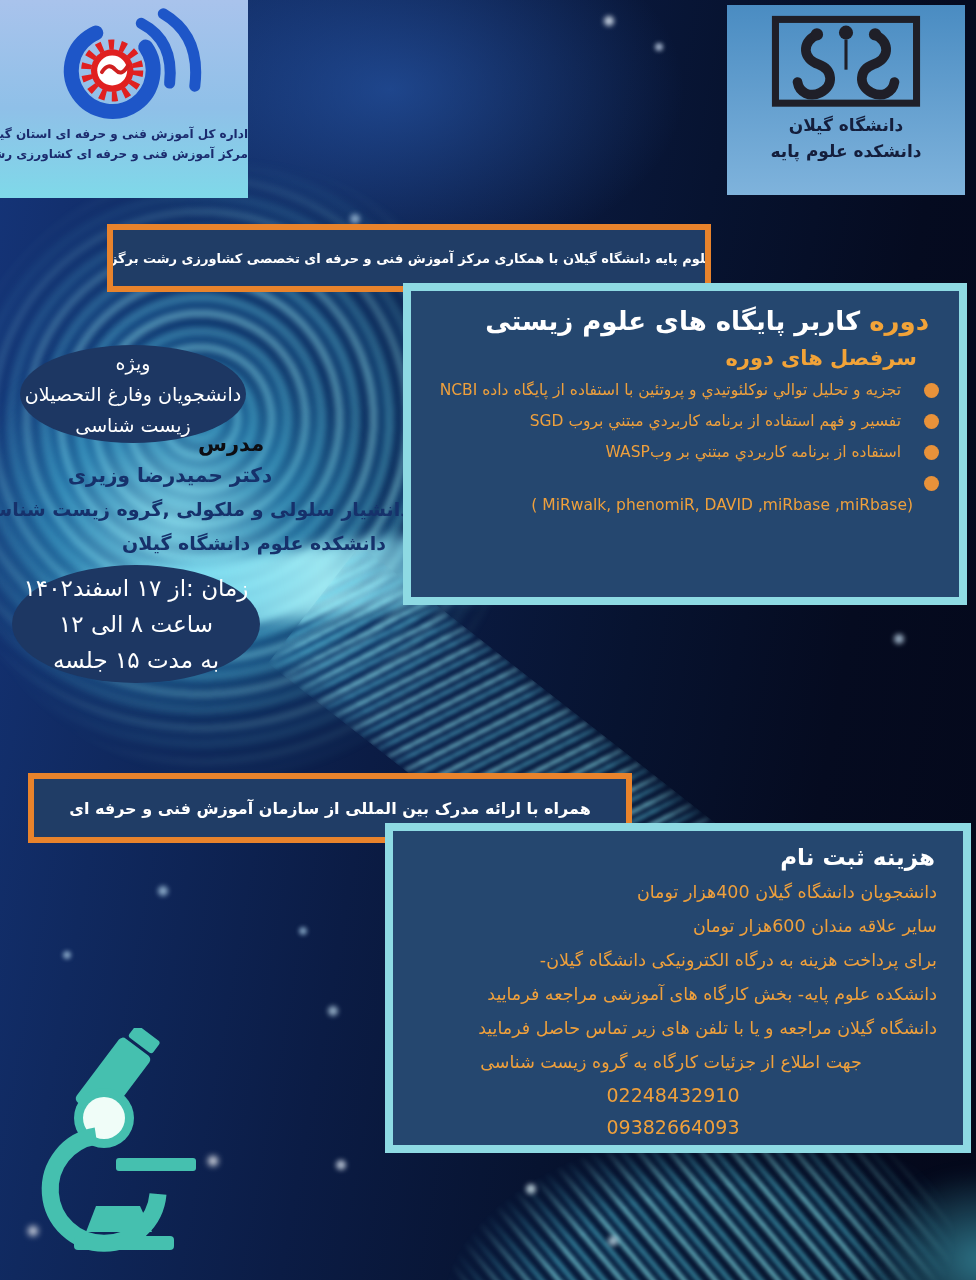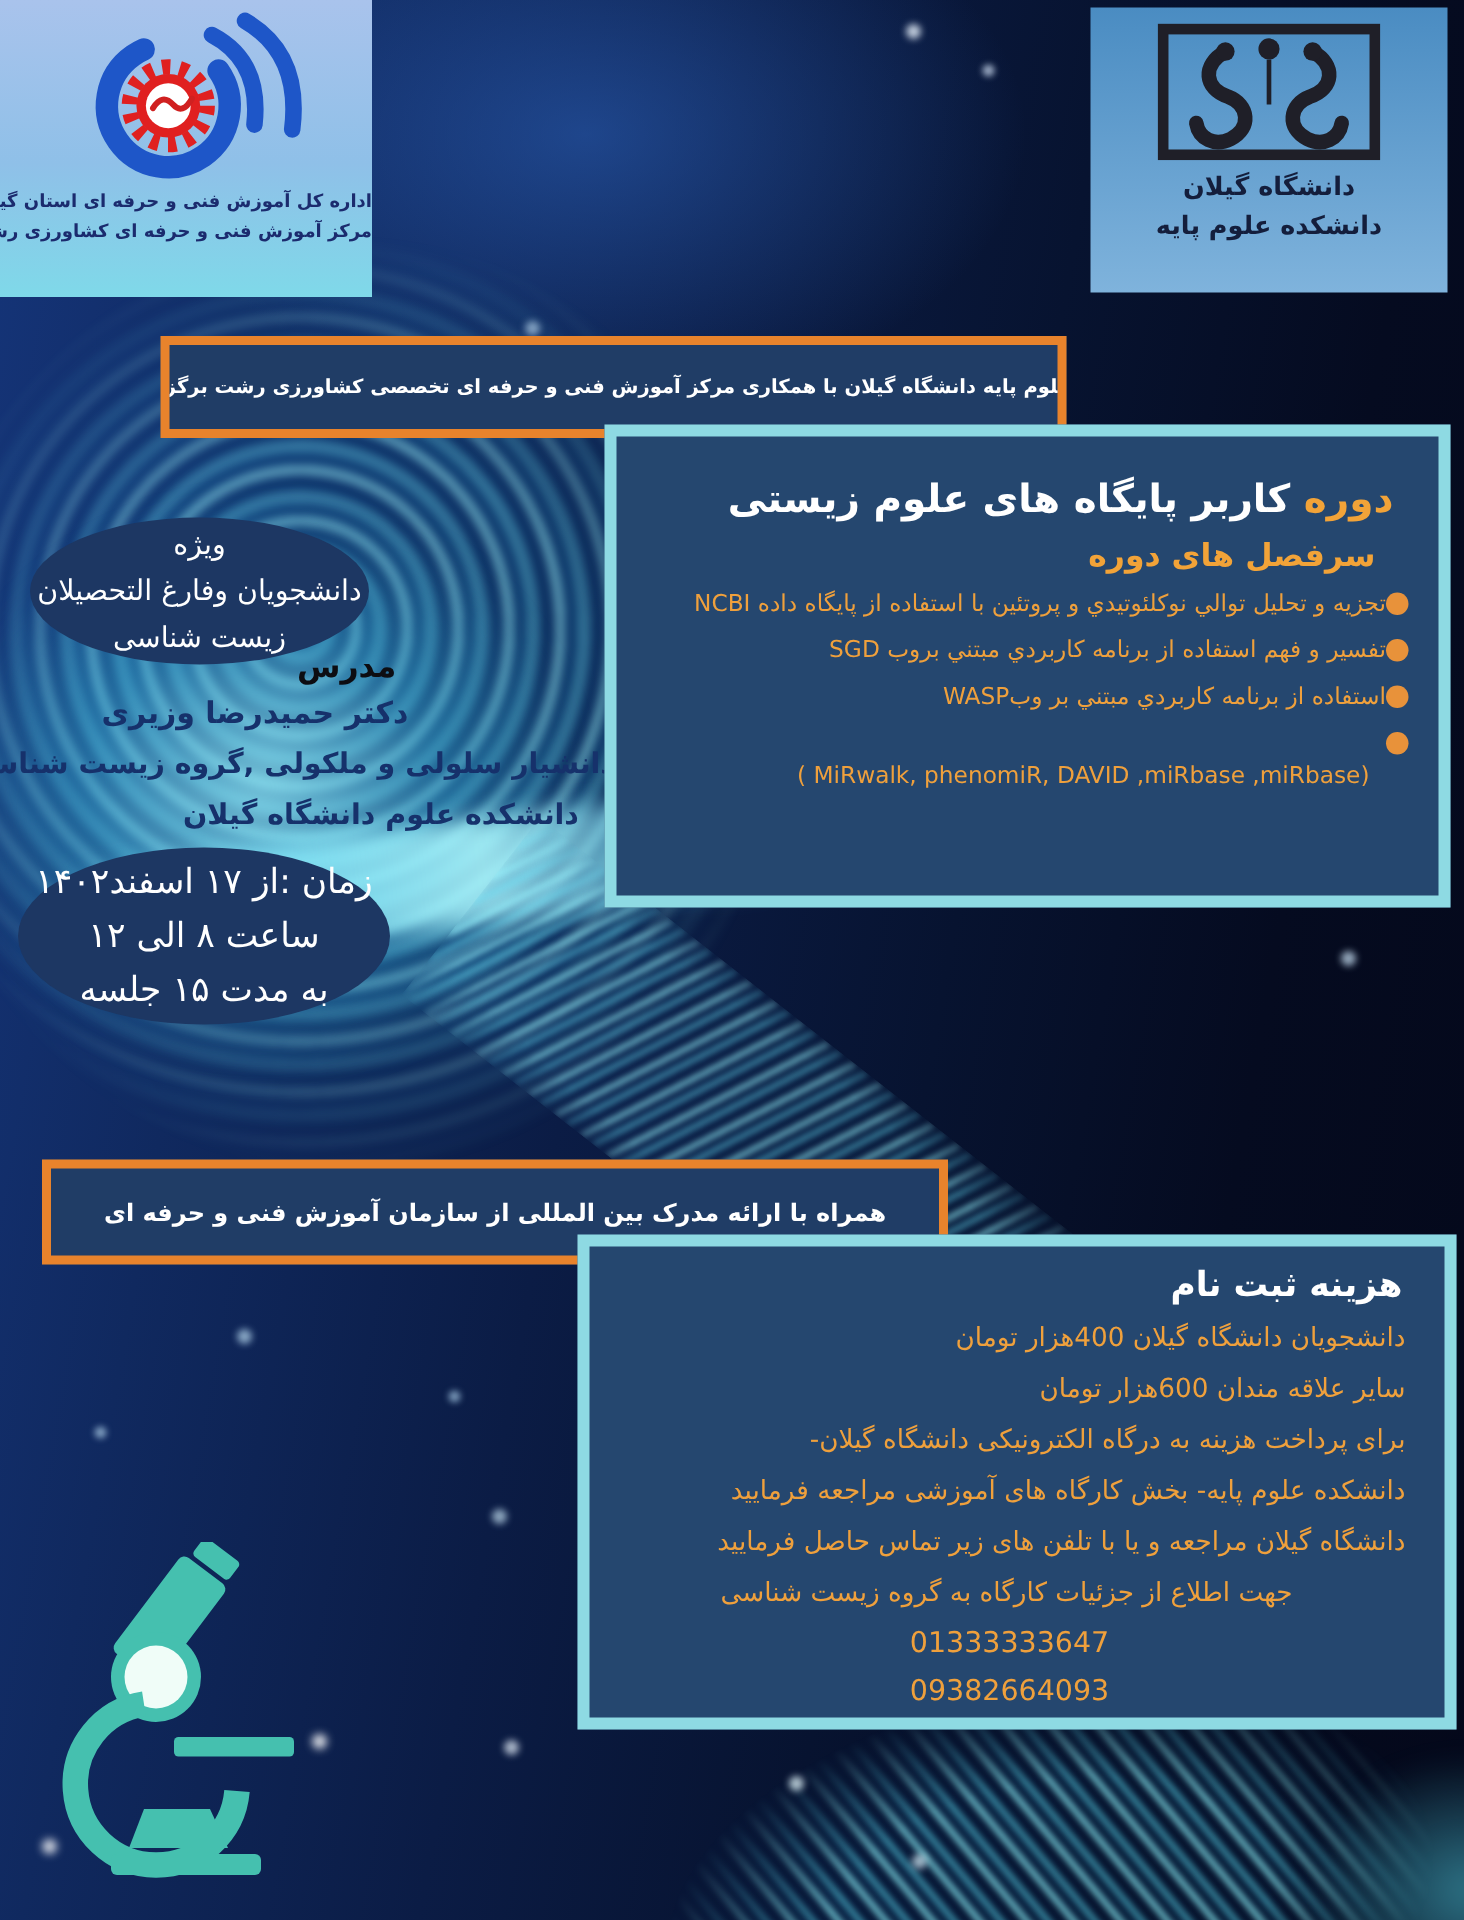--- a/index.html
+++ b/index.html
@@ -74,26 +74,26 @@
   
   .banner{position:absolute;box-sizing:border-box;background:#203d66;border:6px solid #e8832c;
     display:flex;align-items:center;justify-content:center;color:#fff;font-weight:bold;
     direction:rtl;z-index:2;}
   #banner-top{left:107px;top:224px;width:604px;height:68px;font-size:13px;white-space:nowrap;overflow:hidden;}
   #banner-cert{left:28px;top:773px;width:604px;height:70px;font-size:16px;letter-spacing:.3px;}
 
   
   .panel{position:absolute;box-sizing:border-box;background:#25476f;border:8px solid #8edae3;
     direction:rtl;color:#fff;z-index:3;overflow:hidden;}
-  #course-panel{left:403px;top:283px;width:564px;height:322px;padding:24px 20px 8px 12px;}
+  #course-panel{left:403px;top:283px;width:564px;height:322px;padding:12px 20px 8px 12px;}
   .course-title{font-size:26px;font-weight:bold;text-align:right;margin:2px 10px 0 0;line-height:32px;}
   .course-title .accent{color:#f2a338;}
   .course-sub{color:#f2a338;font-size:21px;font-weight:bold;text-align:right;margin:9px 22px 0 0;}
   .bullets{margin-top:9px;}
-  .bullet{display:flex;align-items:flex-start;gap:0;margin-top:10px;
+  .bullet{display:flex;align-items:flex-start;gap:23px;margin-top:10px;
     font-size:15.5px;line-height:21px;color:#efa03c;text-align:right;}
   .bullet .dot{width:15px;height:15px;border-radius:50%;background:#e8923a;flex:0 0 auto;margin-top:3px;}
   .bullet-sub{direction:ltr;text-align:right;padding-right:26px;margin-top:5px;
     font-size:15.5px;color:#efa03c;}
   .bullet.gap{margin-top:17px;}
 
   #reg-panel{left:385px;top:823px;width:586px;height:330px;padding:8px 22px 6px 12px;
     display:flex;flex-direction:column;}
   .reg-heading{font-size:23px;font-weight:bold;color:#fff;text-align:right;line-height:36px;padding-right:6px;}
   .reg-line{font-size:17.5px;color:#efa03c;text-align:right;line-height:34px;height:34px;padding-right:4px;}
@@ -215,21 +215,21 @@
   </div>
 
   <div class="panel" id="reg-panel">
     <div class="reg-heading">هزینه ثبت نام</div>
     <div class="reg-line">دانشجویان دانشگاه گیلان 400هزار تومان</div>
     <div class="reg-line">سایر علاقه مندان 600هزار تومان</div>
     <div class="reg-line">برای پرداخت هزینه به درگاه الکترونیکی دانشگاه گیلان-</div>
     <div class="reg-line">دانشکده علوم پایه- بخش کارگاه های آموزشی مراجعه فرمایید</div>
     <div class="reg-line">دانشگاه گیلان مراجعه و یا با تلفن های زیر تماس حاصل فرمایید</div>
     <div class="reg-line center">جهت اطلاع از جزئیات کارگاه به گروه زیست شناسی</div>
-    <div class="reg-phone">01333333647</div>
+    <div class="reg-phone">02248432910</div>
     <div class="reg-phone">09382664093</div>
   </div>
 
   <svg id="microscope" width="170" height="230" viewBox="0 0 170 230">
     <g fill="#45c0af">
       <g transform="rotate(37 70 55)">
         <rect x="56" y="-8" width="30" height="15" rx="3"></rect>
         <rect x="51" y="10" width="38" height="80" rx="5"></rect>
       </g>
       <circle cx="64" cy="90" r="30"></circle>

